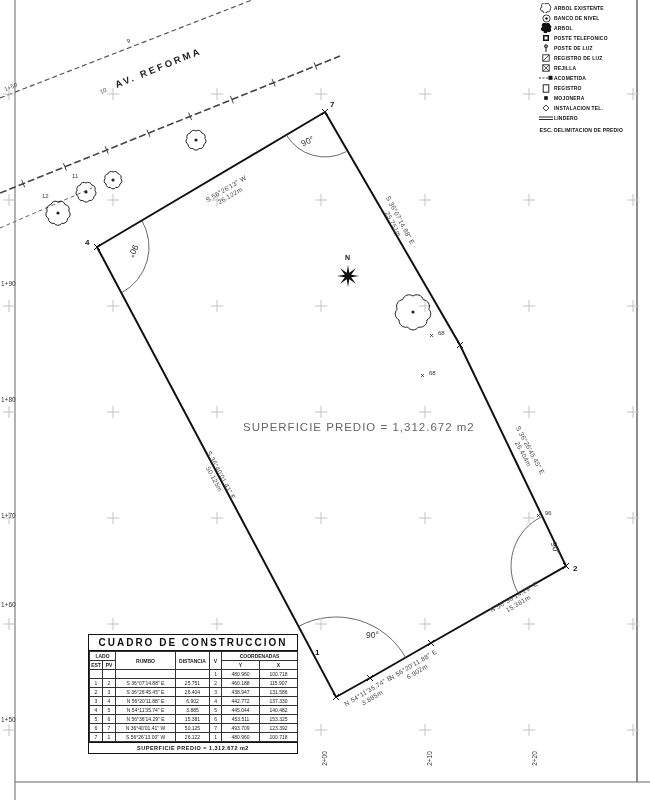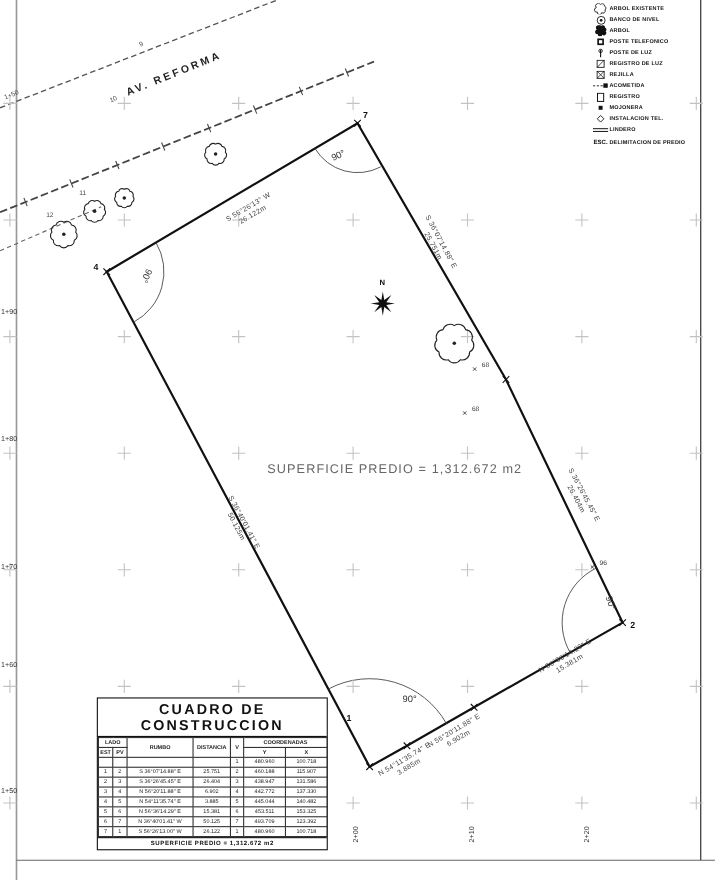--- a/index.html
+++ b/index.html
@@ -18,21 +18,21 @@
   .road-name{font-size:9.5px;font-weight:bold;color:#222;letter-spacing:2.5px;}
   
   .legend{position:absolute;left:538px;top:0;width:100px;}
   .legend-row{position:absolute;height:10px;display:flex;align-items:center;}
   .legend-sym{width:16px;display:flex;justify-content:center;align-items:center;flex:none;}
   .legend-txt{font-size:5px;font-weight:bold;color:#111;letter-spacing:.2px;}
   
   .ctable{position:absolute;left:88px;top:634px;width:208px;background:#fff;
           border:1.5px solid #111;}
   .ctable table{border-collapse:collapse;width:100%;table-layout:fixed;}
-  .ctable .title{font-size:13px;font-weight:bold;text-align:center;letter-spacing:2px;
+  .ctable .title{font-size:10px;font-weight:bold;text-align:center;letter-spacing:2px;
                  border-bottom:1px solid #111;padding:2px 0;}
   .ctable td,.ctable th{border:0.5px solid #333;font-size:5px;font-weight:normal;
                  text-align:center;padding:0.5px 1px;height:7px;overflow:hidden;color:#222;}
   .ctable th{font-weight:bold;}
   .ctable .footer{font-size:5.5px;font-weight:bold;text-align:center;padding:2px 0;
                  border-top:1px solid #111;letter-spacing:.5px;}
 </style>
 </head>
 <body>
 

